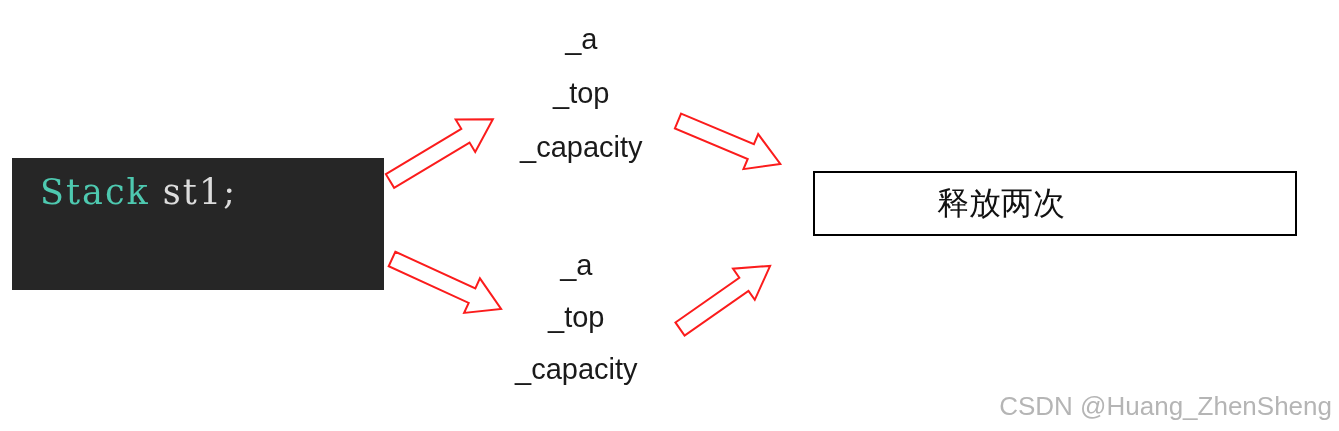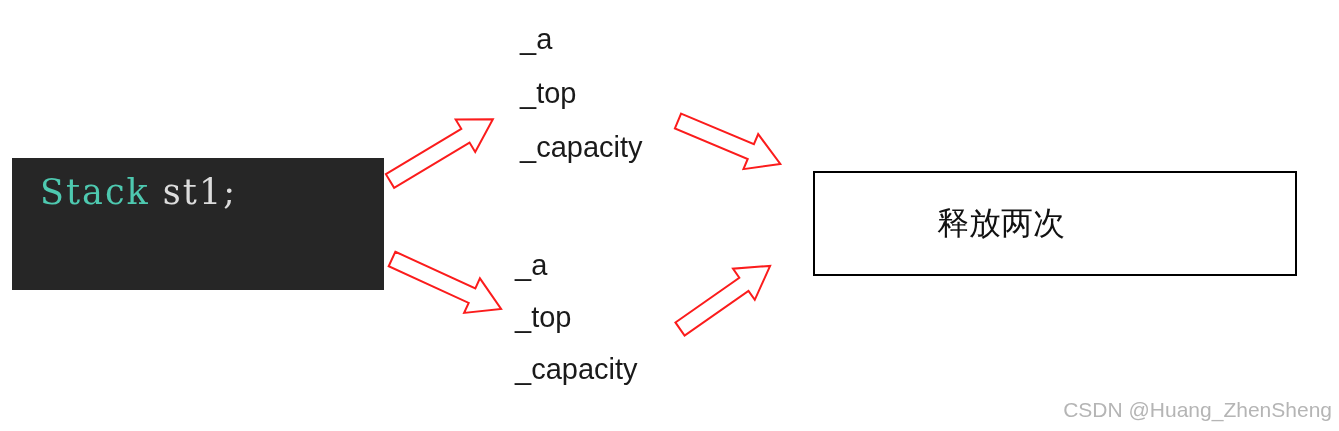--- a/index.html
+++ b/index.html
@@ -30,34 +30,34 @@
   .code-line{
     font-family:"DejaVu Serif","Liberation Serif",serif;
     font-size:35px;
     line-height:47px;
     letter-spacing:2px;
     white-space:pre;
   }
   .kw{color:var(--code-keyword);}
   .code-rest{color:var(--code-text);}
   
-  .members{position:absolute;color:var(--member-text);}
+  .members{position:absolute;color:var(--member-text);text-align:center;}
   .members .member{
     font-size:29px;
     line-height:34px;
     font-weight:400;
   }
   .members-top{left:520px;top:22px;}
   .members-top .member{margin-bottom:20px;}
   .members-bottom{left:515px;top:248px;}
   .members-bottom .member{margin-bottom:18px;}
   
   .result-box{
     position:absolute;left:813px;top:171px;
-    width:484px;height:105px;
+    width:484px;height:65px;
     box-sizing:border-box;
     border:2px solid var(--box-border);
     background:#ffffff;
     display:flex;align-items:center;
   }
   .result-box span{
     margin-left:122px;
     font-size:32px;
     color:#111111;
   }
@@ -69,21 +69,21 @@
   }
   .block-arrow{
     fill:#ffffff;
     stroke:var(--arrow-red);
     stroke-width:2;
     stroke-linejoin:miter;
   }
   
   .watermark{
     position:absolute;right:7px;bottom:9px;
-    font-size:21px;
+    font-size:26px;
     color:var(--watermark-gray);
   }
 </style>
 </head>
 <body>
 
 <div class="canvas">
 
   <div class="code-block">
     <div class="code-line"><span class="kw">Stack</span><span class="code-rest"> st1;</span></div>

